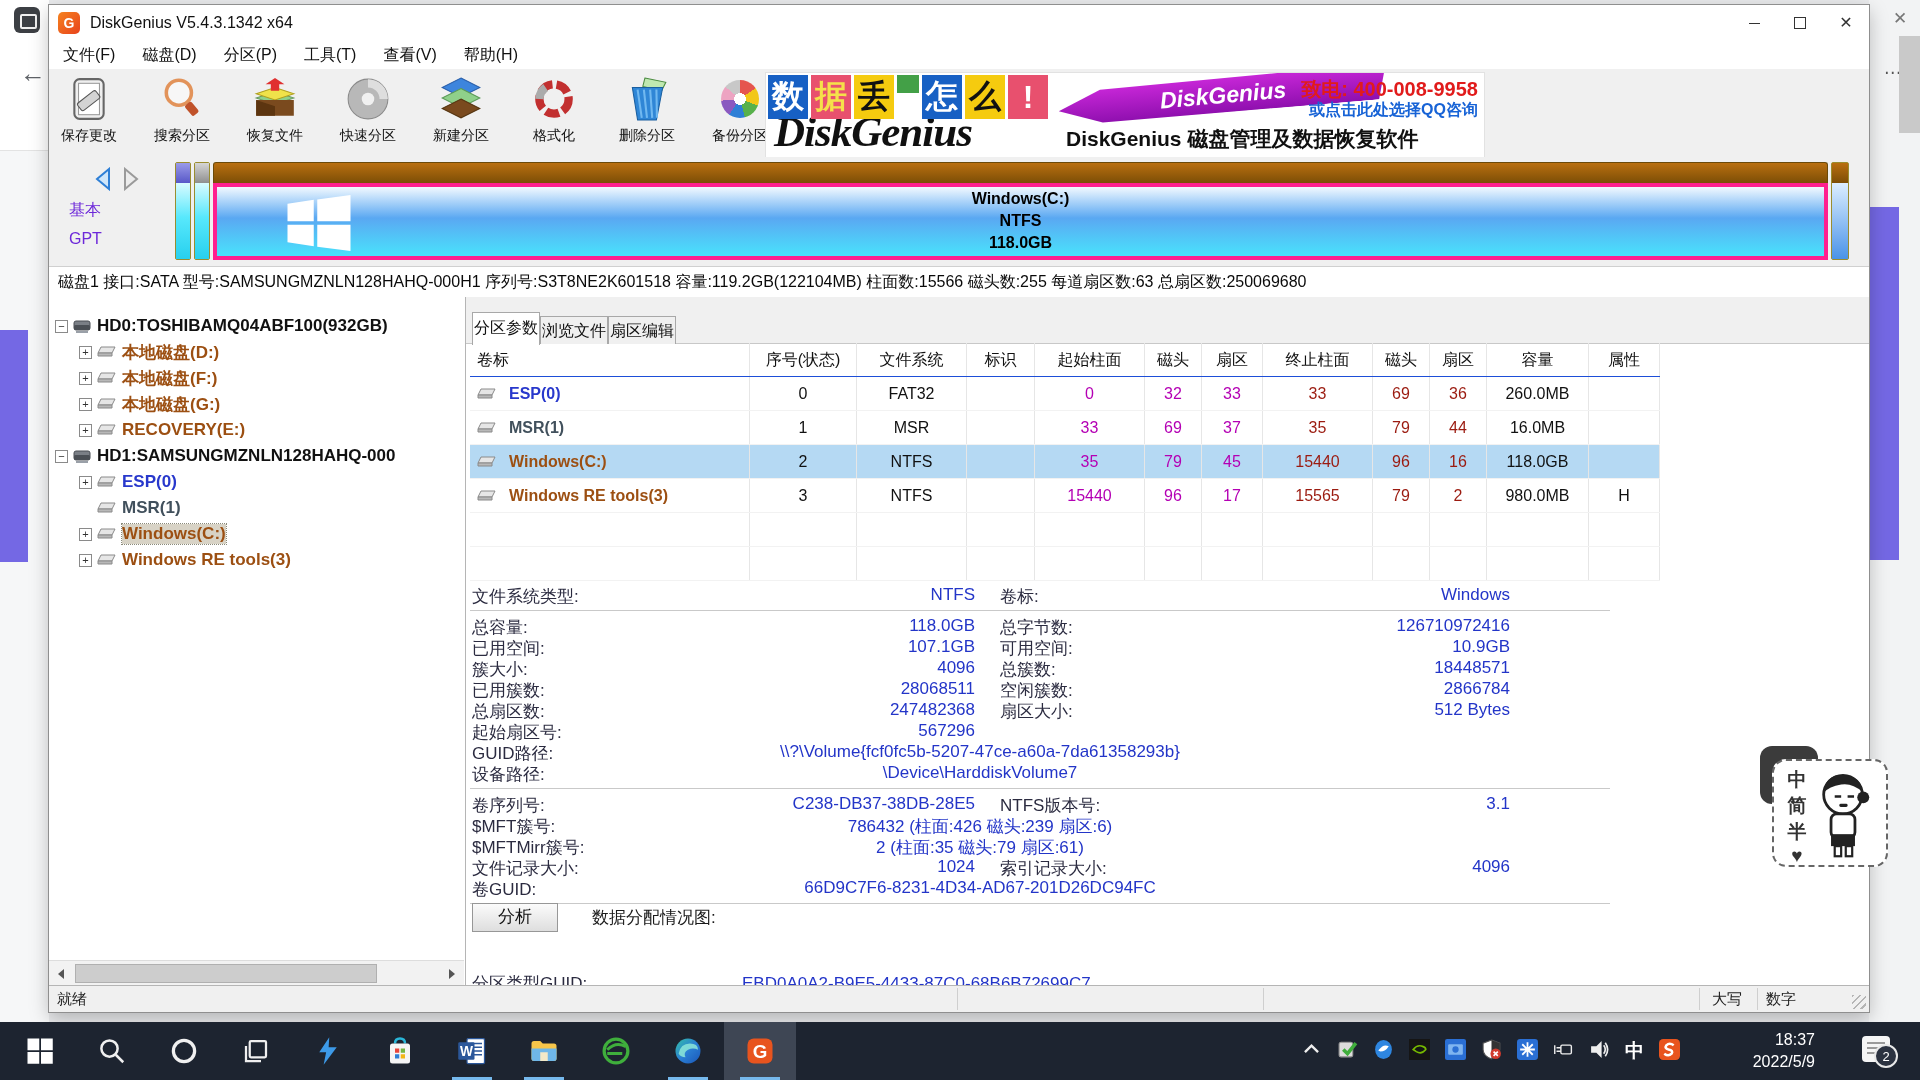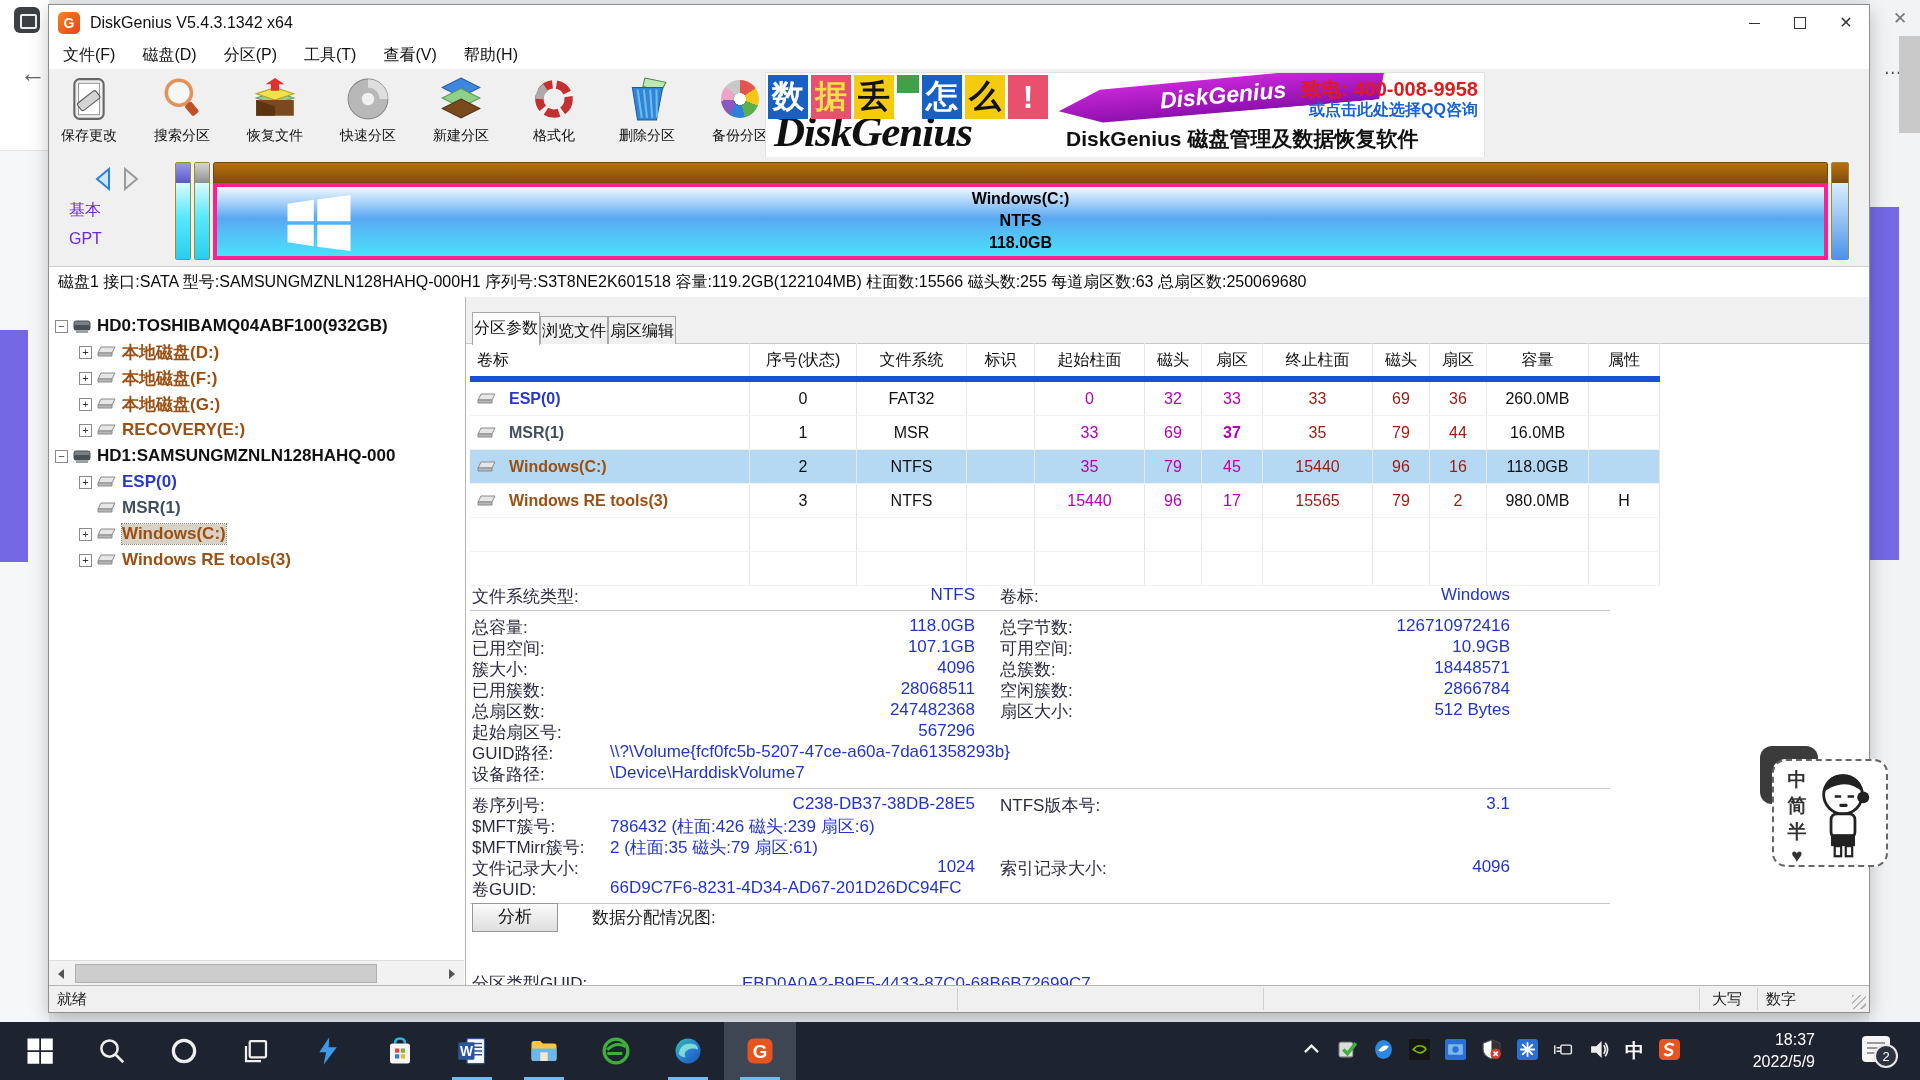--- a/index.html
+++ b/index.html
@@ -97,37 +97,37 @@
   .sb-thumb{width:300px;height:17px;background:#cdcdcd;border:1px solid #b0b0b0;margin-left:2px}
   .sb-spacer{flex:1}
   
   .content{position:absolute;left:417px;top:0;right:0;bottom:0;background:#fff;overflow:hidden}
   .tabstrip{position:absolute;left:0;top:0;right:0;height:46px;background:#f0f0f0;border-bottom:1px solid #c8c8c8}
   .tabs{position:absolute;left:6px;top:15px;display:flex}
   .tab{padding:0 1px;font-size:16px;color:#111;background:#f0f0f0;border:1px solid #a8a8a8;border-bottom:none;
        height:27px;line-height:27px;margin-top:4px}
   .tab.active{background:#fff;height:32px;line-height:30px;margin-top:0;position:relative;z-index:2}
   .table{position:absolute;left:4px;top:46px}
-  .thead{display:flex;height:33px;line-height:33px;font-size:16px;color:#111;border-bottom:6px solid #1d4ed8}
+  .thead{display:flex;height:33px;line-height:33px;font-size:16px;color:#111;border-bottom:1px solid #1d4ed8}
   .th,.td{box-sizing:border-box;border-right:1px solid #e6e6e6;padding:0 7px;overflow:hidden;white-space:nowrap}
   .trow{display:flex;height:33px;line-height:33px;font-size:16px;color:#111;border-bottom:1px solid #f2f2f2}
   .rsel{background:var(--sel-blue)}
   .a-l{text-align:left}.a-c{text-align:center}.a-r{text-align:center}
   .trow .m{color:var(--magenta)}.trow .dr{color:var(--darkred)}
   .vcell{display:flex;align-items:center;gap:7px}
   .tname{font-weight:bold;font-size:16px}
   
   .details{position:absolute;left:4px;top:288px;width:1140px}
   .drow{position:relative;height:21px;font-size:17px;white-space:nowrap}
   .dlabel{position:absolute;left:2px;color:var(--label-dark)}
   .dl2{left:530px}
   .dval{color:var(--value-blue)}
   .dv1{position:absolute;left:150px;width:355px;text-align:right}
   .dv2{position:absolute;left:600px;width:440px;text-align:right}
-  .dwide{position:absolute;left:140px;width:720px;}
+  .dwide{position:absolute;left:150px;width:720px;text-align:center}
   .dsep{height:1px;background:#c9c9c9;margin:4px 0 5px 0}
   .analyze-row{position:absolute;left:4px;top:606px;height:32px}
   .analyze-btn{position:absolute;left:2px;top:0;width:84px;height:27px;background:linear-gradient(#fbfbfb,#dedede);
                border:1px solid #979797;font-size:17px;color:#111;text-align:center;line-height:25px}
   .chart-label{position:absolute;left:122px;top:3px;font-size:17px;color:#1a1a1a;white-space:nowrap}
   .partial-row{position:absolute;left:6px;bottom:-4px;height:16px;overflow:hidden;width:1100px;font-size:17px;line-height:20px;white-space:nowrap}
   .partial-row .pl{color:var(--label-dark)}
   .partial-row .pv{color:var(--value-blue);margin-left:150px}
   
   .statusbar{position:absolute;left:0;bottom:0;right:0;height:26px;background:#f0f0f0;border-top:1px solid #b5b5b5;
@@ -536,21 +536,21 @@
                     <polygon points="1,7 15,7 15,10 1,10" fill="#b8b8b8" stroke="#8a8a8a"></polygon>
                   </svg>
                 </span>
                 <span class="tname c-slate">MSR(1)</span>
               </div>
               <div class="td a-c" style="width: 107px;">1</div>
               <div class="td a-c" style="width: 110px;">MSR</div>
               <div class="td a-c" style="width: 68px;"></div>
               <div class="td a-r m" style="width: 110px;">33</div>
               <div class="td a-r m" style="width: 57px;">69</div>
-              <div class="td a-r m" style="width: 61px; font-weight: bold;">37</div>
+              <div class="td a-r m" style="width: 61px;">37</div>
               <div class="td a-r dr" style="width: 110px;">35</div>
               <div class="td a-r dr" style="width: 57px;">79</div>
               <div class="td a-r dr" style="width: 57px;">44</div>
               <div class="td a-r" style="width: 102px;">16.0MB</div>
               <div class="td a-c" style="width: 71px;"></div>
             </div>
             <div class="trow rsel">
               <div class="td a-l vcell" style="width: 280px;">
                 <span class="tico">
                   <svg width="19" height="12" viewBox="0 0 19 12">

